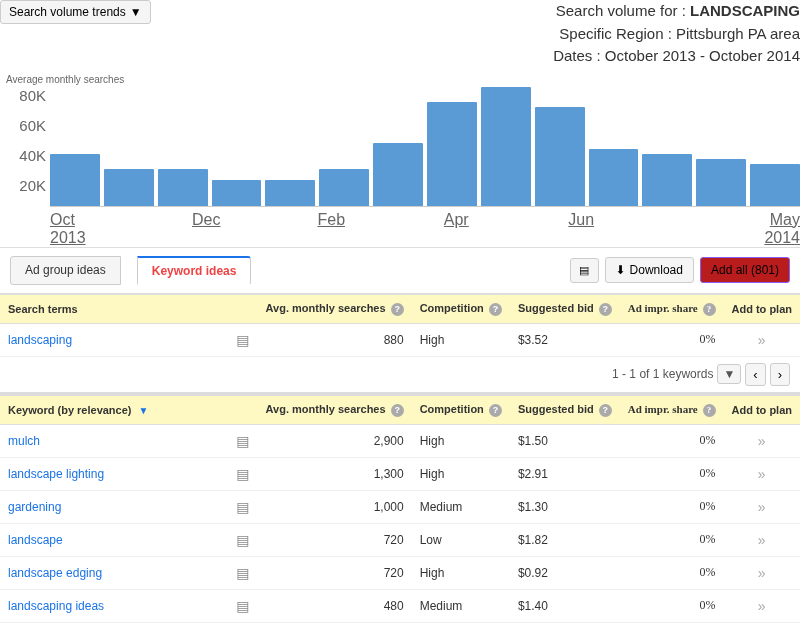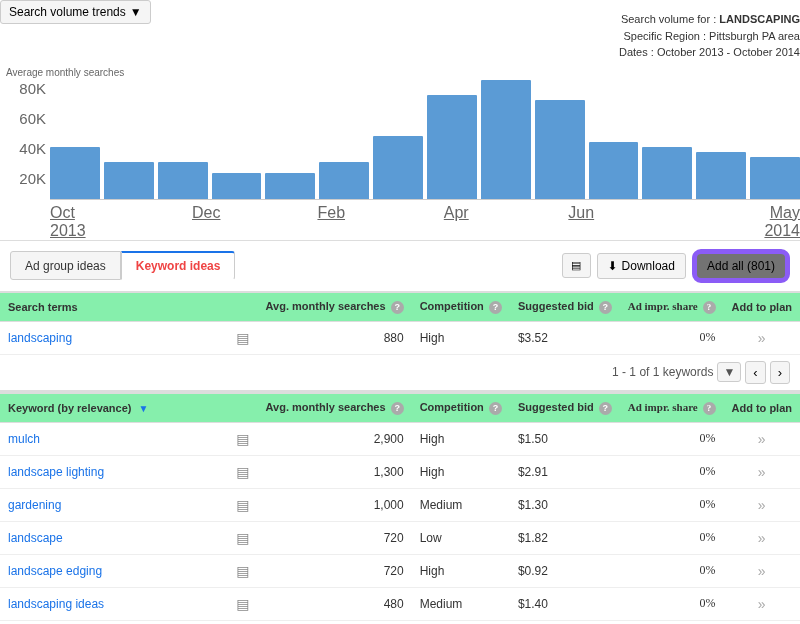--- a/index.html
+++ b/index.html
@@ -1,42 +1,42 @@
 <!DOCTYPE html>
 <html><head>
   <meta charset="utf-8">
   <style>
     * { box-sizing: border-box; margin: 0; padding: 0; }
     body { font-family: Arial, sans-serif; font-size: 12px; color: #333; background: #fff; width: 800px; }
 
     
     .chart-section { background: #fff; border-bottom: 1px solid #ddd; position: relative; }
     .chart-header { display: flex; align-items: flex-start; justify-content: space-between; margin-bottom: 6px; }
-    .chart-title-right { text-align: right; font-size: 11px; line-height: 1.5; margin-top: 11px; }
+    .chart-title-right { text-align: right; font-size: 15px; line-height: 1.5; }
     .chart-title-right strong { font-weight: bold; }
     .chart-dropdown { background: #f5f5f5; border: 1px solid #ccc; border-radius: 3px; padding: 4px 8px; font-size: 12px; cursor: pointer; display: flex; align-items: center; gap: 4px; }
     .chart-bars { display: flex; align-items: flex-end; height: 120px; gap: 4px; border-bottom: 1px solid #ccc; }
     .bar { background: #5b9bd5; flex: 1; min-width: 20px; border-radius: 1px 1px 0 0; }
 
     
     .tabs-section { padding: 8px 10px; background: #fff; border-bottom: 1px solid #ddd; display: flex; align-items: center; justify-content: space-between; }
-    .tabs-left { display: flex; gap: 0; }
+    .tabs-left { display: flex; gap: 16px; }
     .tab-btn { padding: 6px 14px; font-size: 12px; border: 1px solid #ccc; cursor: pointer; background: #f5f5f5; color: #333; }
     .tab-btn.active { background: #fff; border-bottom: 1px solid #fff; font-weight: bold; color: #ef4444; border-top: 2px solid #1a73e8; }
     .tab-btn:first-child { border-radius: 3px 0 0 3px; }
     .tab-btn:last-child { border-radius: 0 3px 3px 0; }
     .tabs-right { display: flex; align-items: center; gap: 6px; }
     .icon-btn { padding: 5px 8px; border: 1px solid #ccc; border-radius: 3px; background: #f5f5f5; cursor: pointer; font-size: 11px; display: flex; align-items: center; gap: 4px; }
     .download-btn { padding: 5px 10px; border: 1px solid #ccc; border-radius: 3px; background: #f5f5f5; cursor: pointer; font-size: 12px; display: flex; align-items: center; gap: 4px; }
-    .add-all-btn { padding: 5px 10px; border: 5px solid #8b5cf6; border-radius: 9px; background: #737373; cursor: pointer; font-size: 12px; }
+    .add-all-btn { padding: 5px 10px; border: 1px solid #8b5cf6; border-radius: 3px; background: #b91c1c; cursor: pointer; font-size: 12px; }
 
     
     .table-section { margin: 0; }
     table { width: 100%; border-collapse: collapse; }
-    th { background: #86efac; padding: 7px 8px; text-align: left; font-size: 11px; font-weight: bold; color: #333; border-bottom: 1px solid #ddd; border-top: 1px solid #ddd; white-space: nowrap; margin-top: 28px; }
+    th { background: #fef9c3; padding: 7px 8px; text-align: left; font-size: 11px; font-weight: bold; color: #333; border-bottom: 1px solid #ddd; border-top: 1px solid #ddd; white-space: nowrap; margin-top: 28px; }
     td { padding: 8px 8px; border-bottom: 1px solid #eee; font-size: 12px; color: #333; vertical-align: middle; }
     .keyword-link { color: #1a73e8; text-decoration: none; }
     .help-icon { display: inline-block; width: 13px; height: 13px; background: #aaa; border-radius: 50%; color: #fff; font-size: 9px; text-align: center; line-height: 13px; cursor: pointer; margin-left: 2px; }
     .trend-icon { color: #888; font-size: 14px; cursor: pointer; }
     .add-icon { color: #aaa; font-size: 14px; cursor: pointer; }
     .pagination { text-align: right; padding: 6px 10px; font-size: 12px; color: #555; display: flex; align-items: center; justify-content: flex-end; gap: 4px; border-bottom: 1px solid #ddd; }
     .page-nav { border: 1px solid #ccc; border-radius: 3px; background: #f5f5f5; padding: 3px 7px; cursor: pointer; font-size: 13px; }
     .section-divider { border-top: 2px solid #ddd; }
     .col-keyword { width: 45%; }
     .col-trend { width: 30px; text-align: center; }

